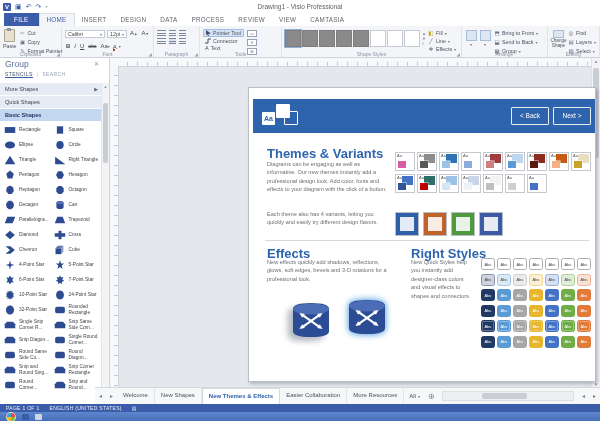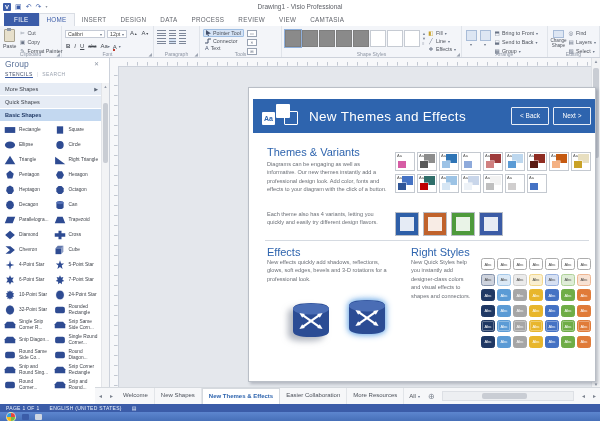--- a/index.html
+++ b/index.html
@@ -101,21 +101,21 @@
   .bi-page1{position:absolute;left:14px;top:0;width:14px;height:14px;background:#fff;border-radius:1px;}
   .bi-page2{position:absolute;left:22px;top:7px;width:12px;height:12px;border:1px solid #fff;border-radius:1px;}
   .bi-aa{position:absolute;left:0;top:8px;width:13px;height:13px;background:#fff;border-radius:1px;
          color:#2E64AE;font-size:7px;line-height:13px;text-align:center;font-weight:bold;}
   .btitle{position:absolute;left:56px;top:0;bottom:0;display:flex;align-items:center;
           color:#fff;font-size:13.5px;letter-spacing:.3px;font-weight:normal;}
   .bbtn{position:absolute;top:8px;width:36px;height:16px;border:1px solid #E8EEF7;color:#fff;
         font-size:6.5px;text-align:center;line-height:16px;border-radius:1px;}
   .bbtn.back{right:46px;} .bbtn.next{right:4px;}
   
-  .h2{position:absolute;font-size:11px;font-weight:normal;color:#2E64AE;}
+  .h2{position:absolute;font-size:13px;font-weight:bold;color:#2E64AE;}
   .para{position:absolute;font-size:5.6px;line-height:1.5;color:#6b6f76;}
   .divider{position:absolute;left:16px;right:6px;top:152px;height:1px;background:#D5DAE1;}
   .thumbs{position:absolute;left:146px;top:64px;width:196px;display:flex;flex-wrap:wrap;gap:3px 2px;}
   .theme-thumb{position:relative;width:18px;height:17px;background:#fff;border:1px solid #C4C9D0;flex:none;}
   .tt-back{position:absolute;right:1px;top:1px;width:11px;height:9px;}
   .tt-front{position:absolute;left:2px;bottom:2px;width:8px;height:7px;box-shadow:0 0 0 .5px rgba(255,255,255,.9);}
   .tt-aa{position:absolute;left:1px;top:0;font-size:4px;color:#555;}
   .variants{position:absolute;left:146px;top:124px;display:flex;gap:4px;}
   .variant-thumb{position:relative;width:22px;height:22px;border:1px solid #B9BEC6;flex:none;}
   .vt-inner{position:absolute;left:4px;top:4px;right:4px;bottom:4px;background:rgba(255,255,255,.88);}
@@ -679,21 +679,20 @@
       <span class="a" style="bottom:1px">▼</span>
     </div>
 
     <div class="page">
       <div class="banner">
         <div class="bico">
           <span class="bi-page1"></span>
           <span class="bi-page2"></span>
           <span class="bi-aa">Aa</span>
         </div>
-        <div class="btitle">New Themes and Effects</div>
         <div class="bbtn back">&lt; Back</div>
         <div class="bbtn next">Next &gt;</div>
       </div>
 
       <div class="h2" style="left:18px;top:58px">Themes &amp; Variants</div>
       <div class="para" style="left:18px;top:72px;width:122px">Diagrams can be engaging as well as informative. Our new themes instantly add a professional design look. Add color, fonts and effects to your diagram with the click of a button.</div>
       <div class="para" style="left:18px;top:122px;width:122px">Each theme also has 4 variants, letting you quickly and easily try different design flavors.</div>
       <div class="thumbs" id="thumbs">
           <span class="theme-thumb">
             <span class="tt-back" style="background:#FFFFFF"></span>

